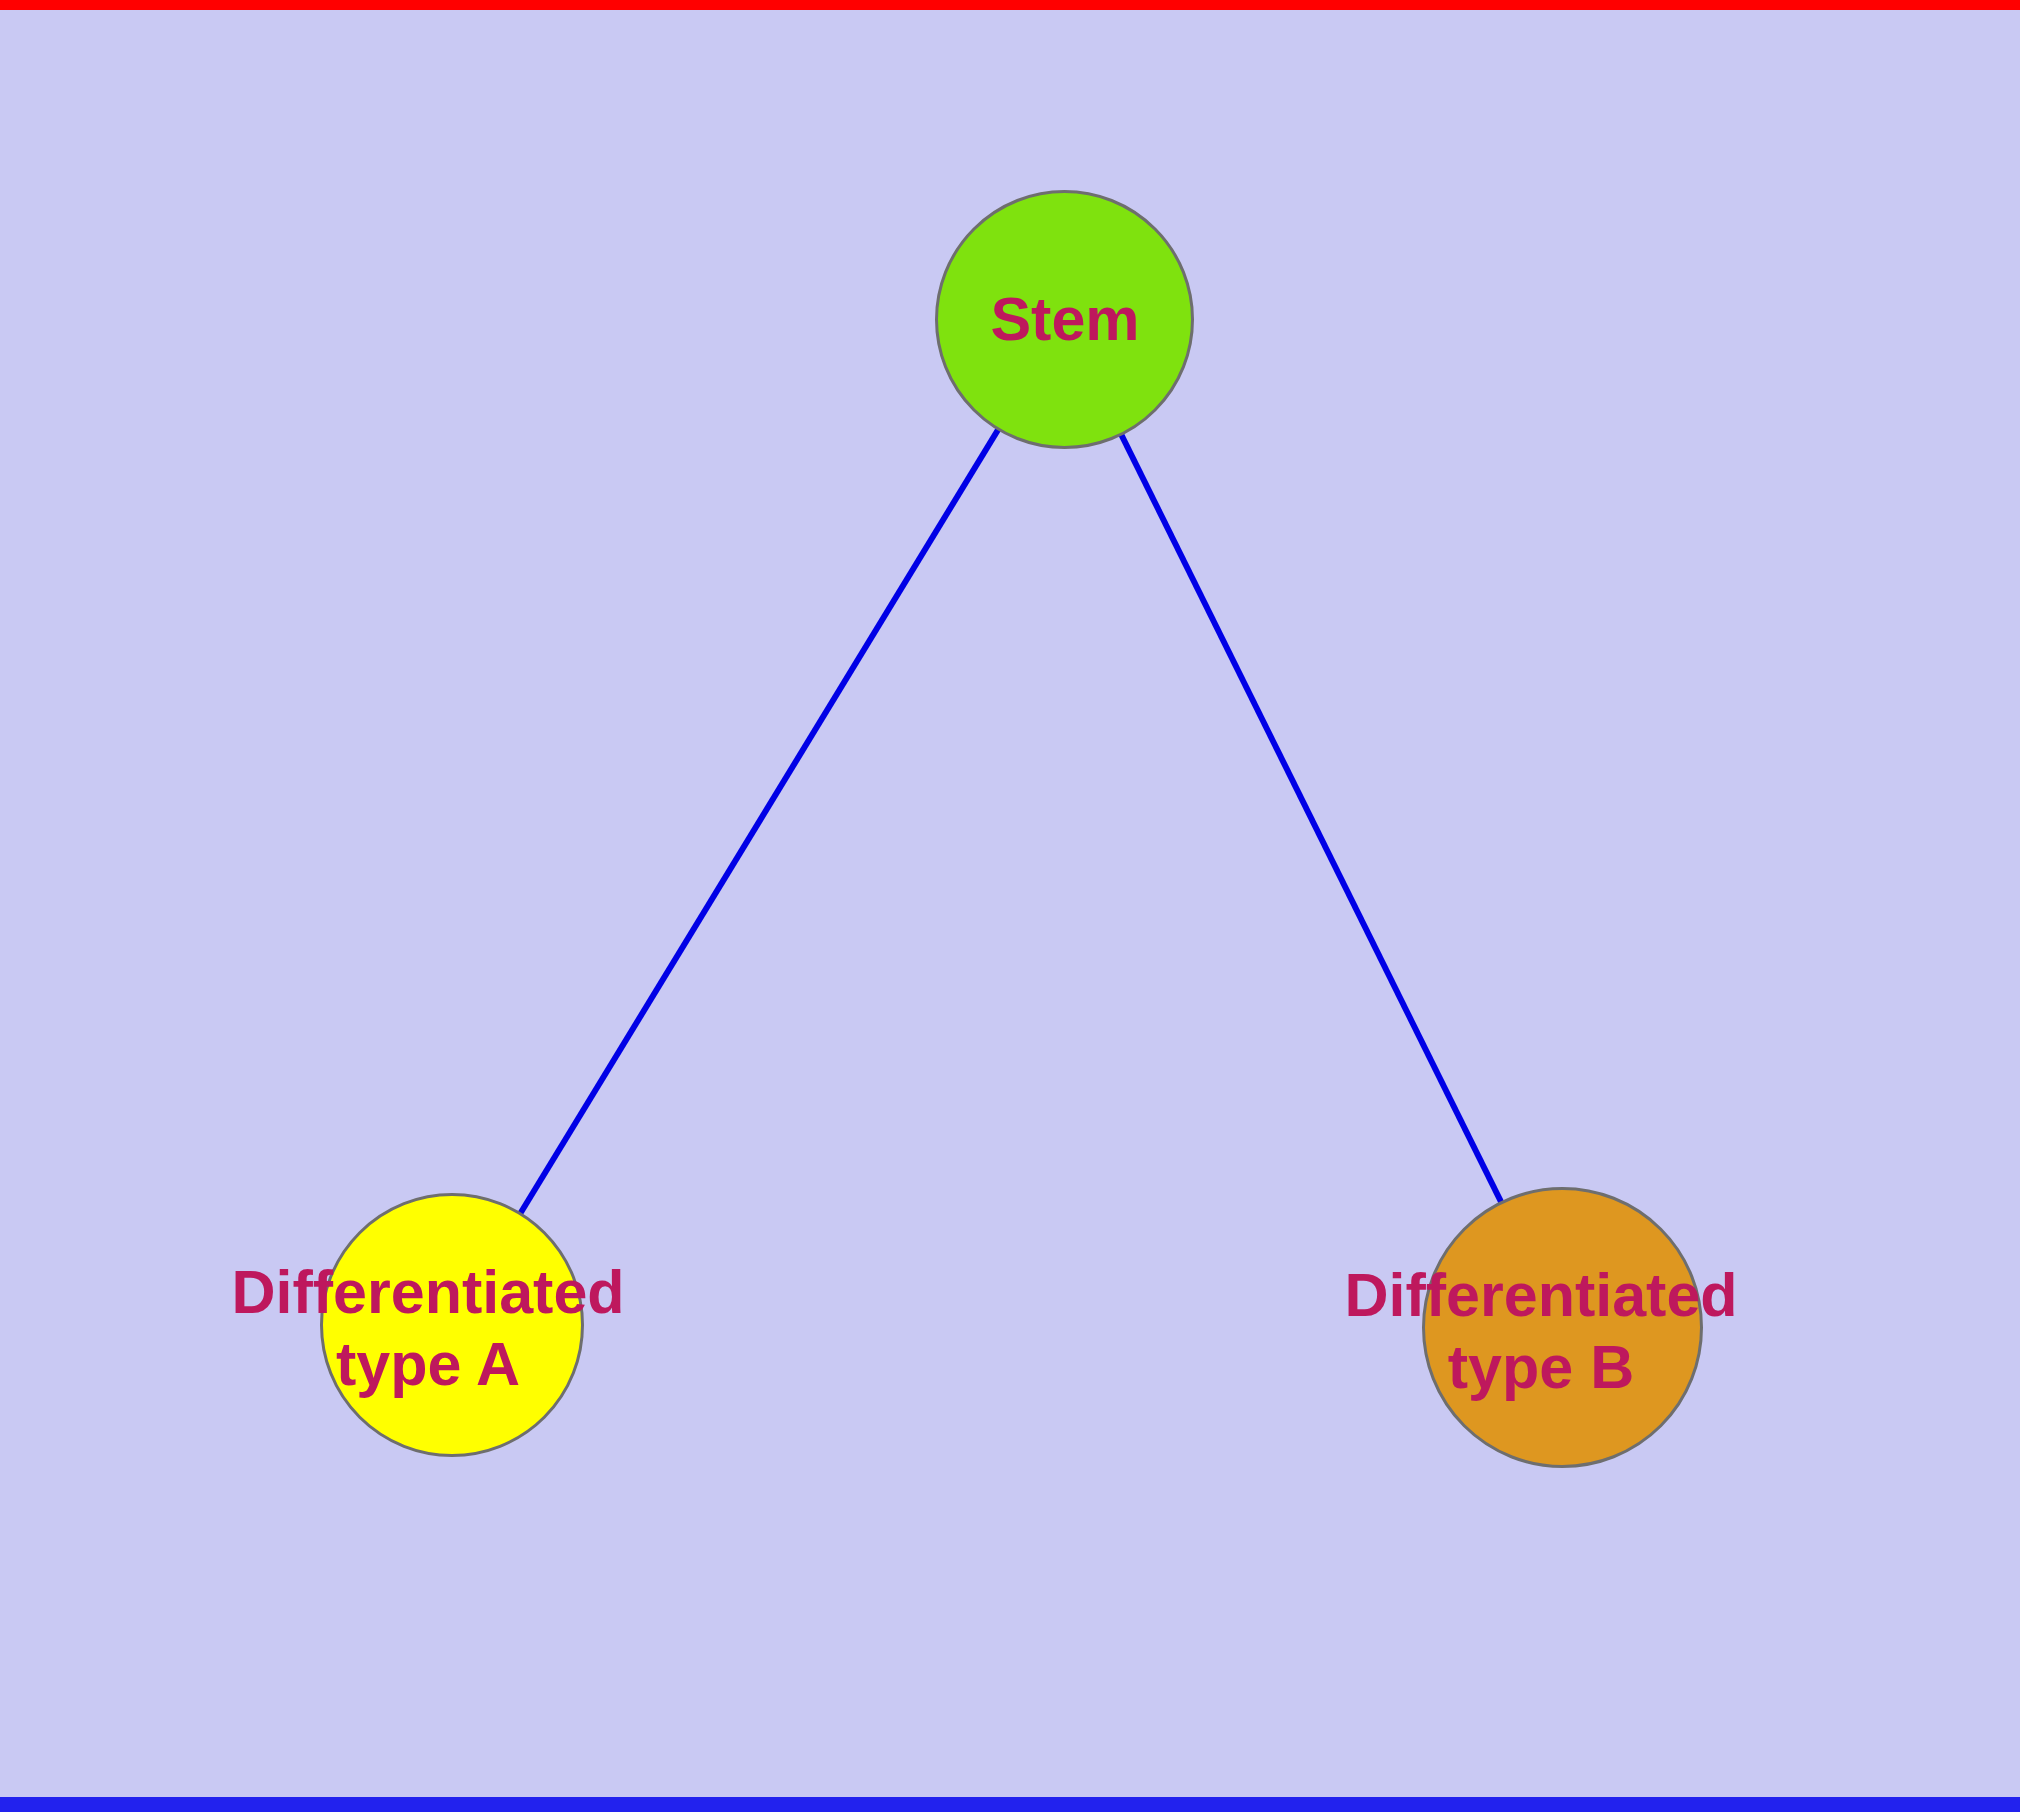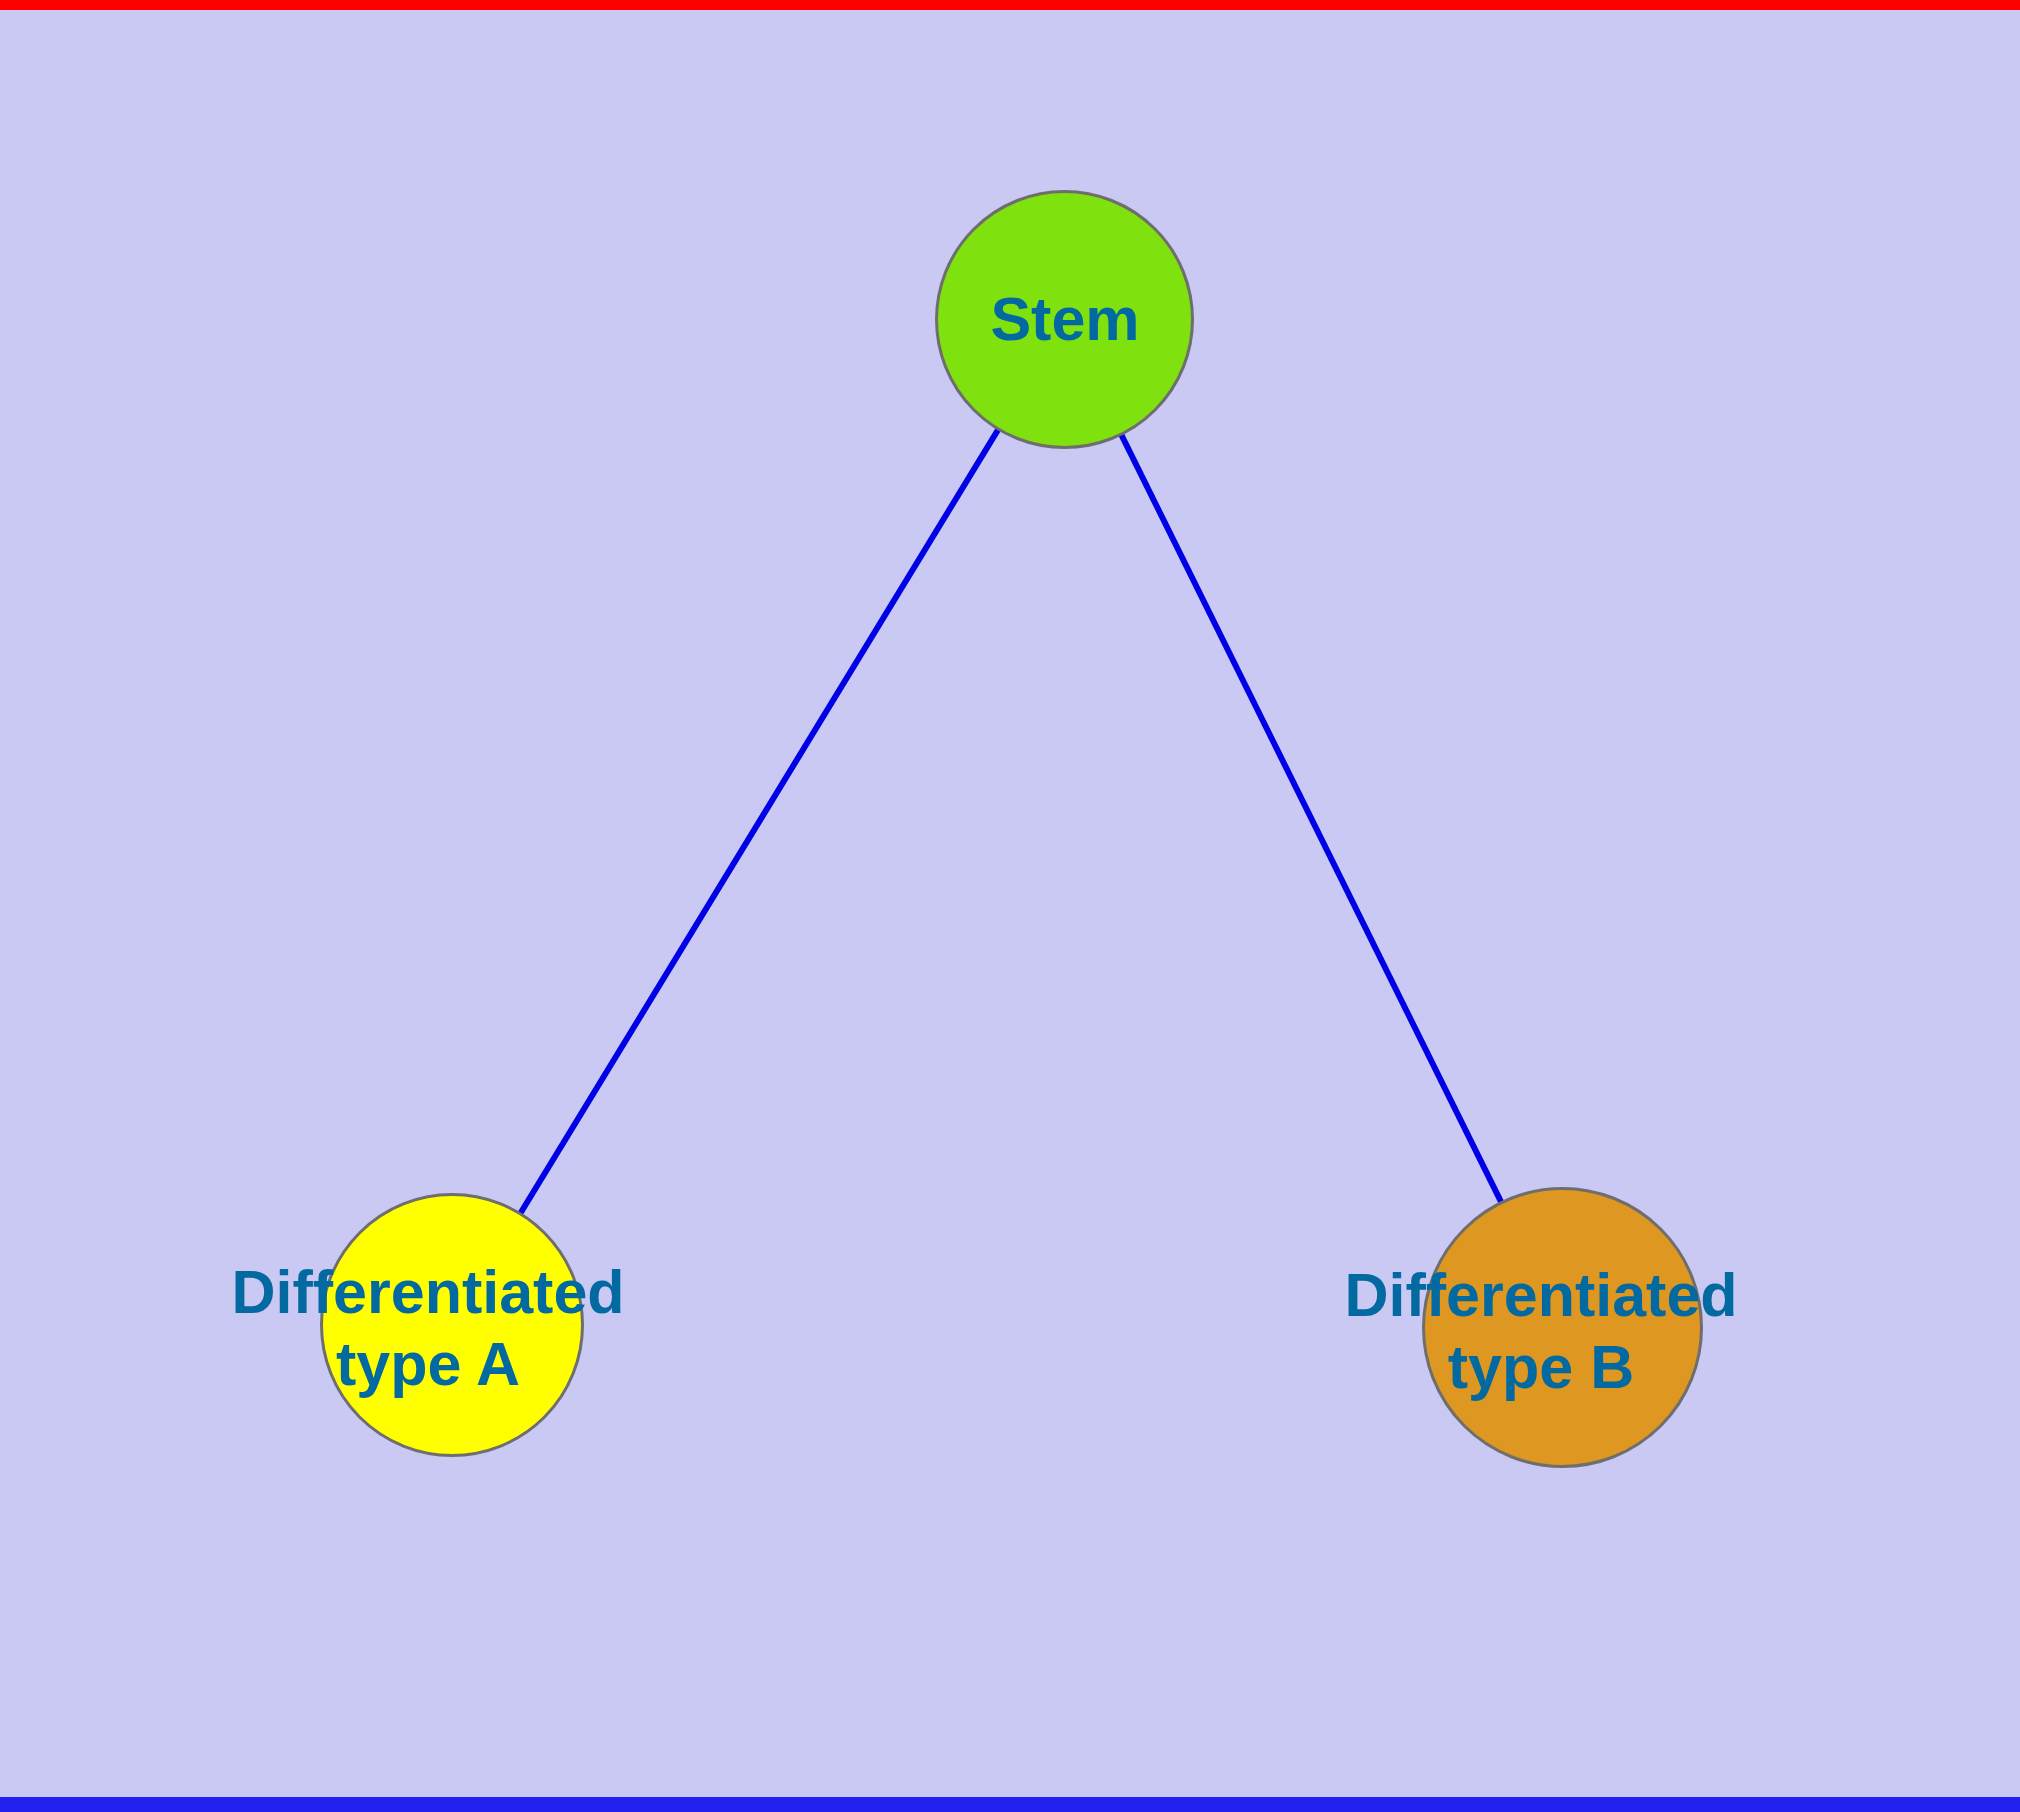--- a/index.html
+++ b/index.html
@@ -60,21 +60,21 @@
     width: 281px;
     height: 281px;
     background: #de9720;
   }
   .node-label {
     position: absolute;
     transform: translate(-50%, -50%);
     font-weight: bold;
     font-size: 61px;
     line-height: 1.18;
-    color: #0369a1;
+    color: #be185d;
     text-align: center;
     white-space: pre-line;
     pointer-events: none;
   }
   #label-stem { left: 1065px; top: 320px; }
   #label-a    { left: 428px;  top: 1329px; }
   #label-b    { left: 1541px; top: 1332px; }
 </style>
 </head>
 <body>

